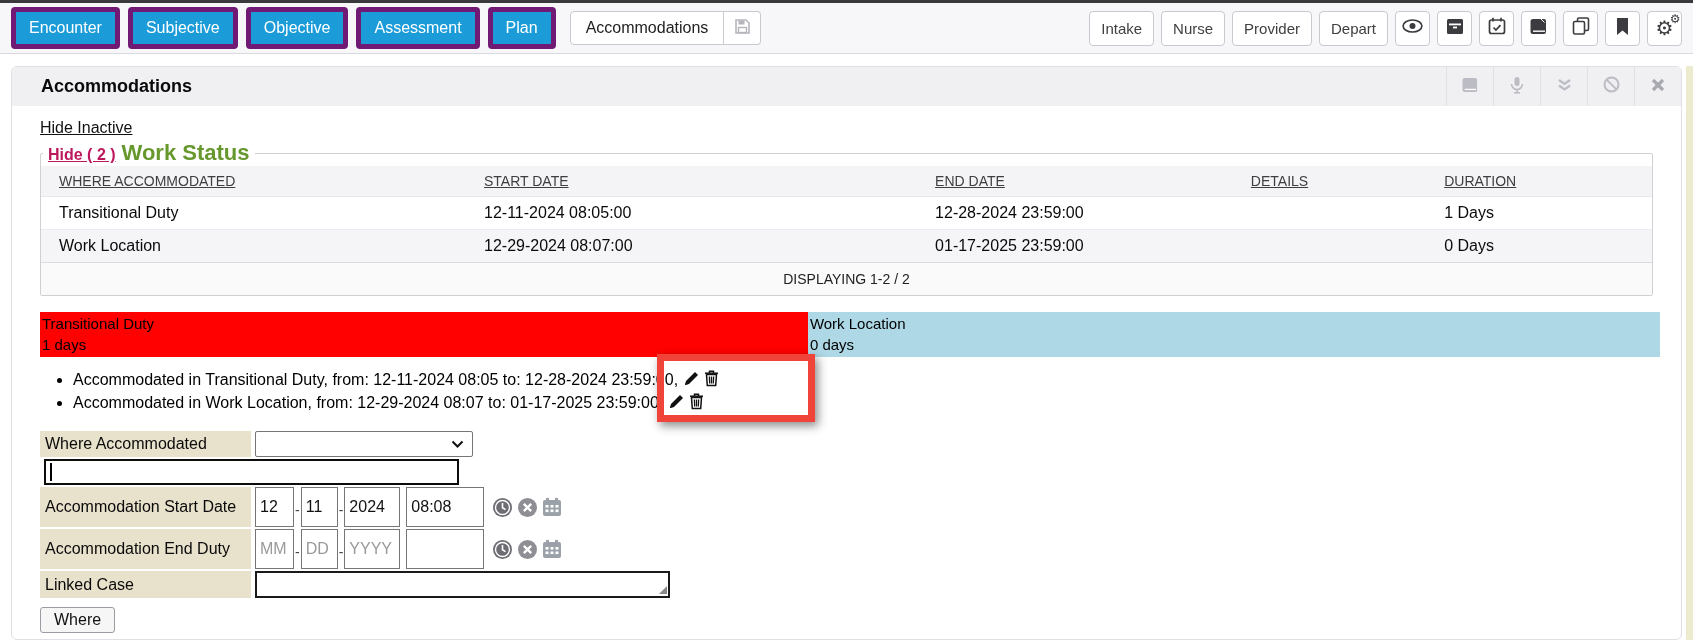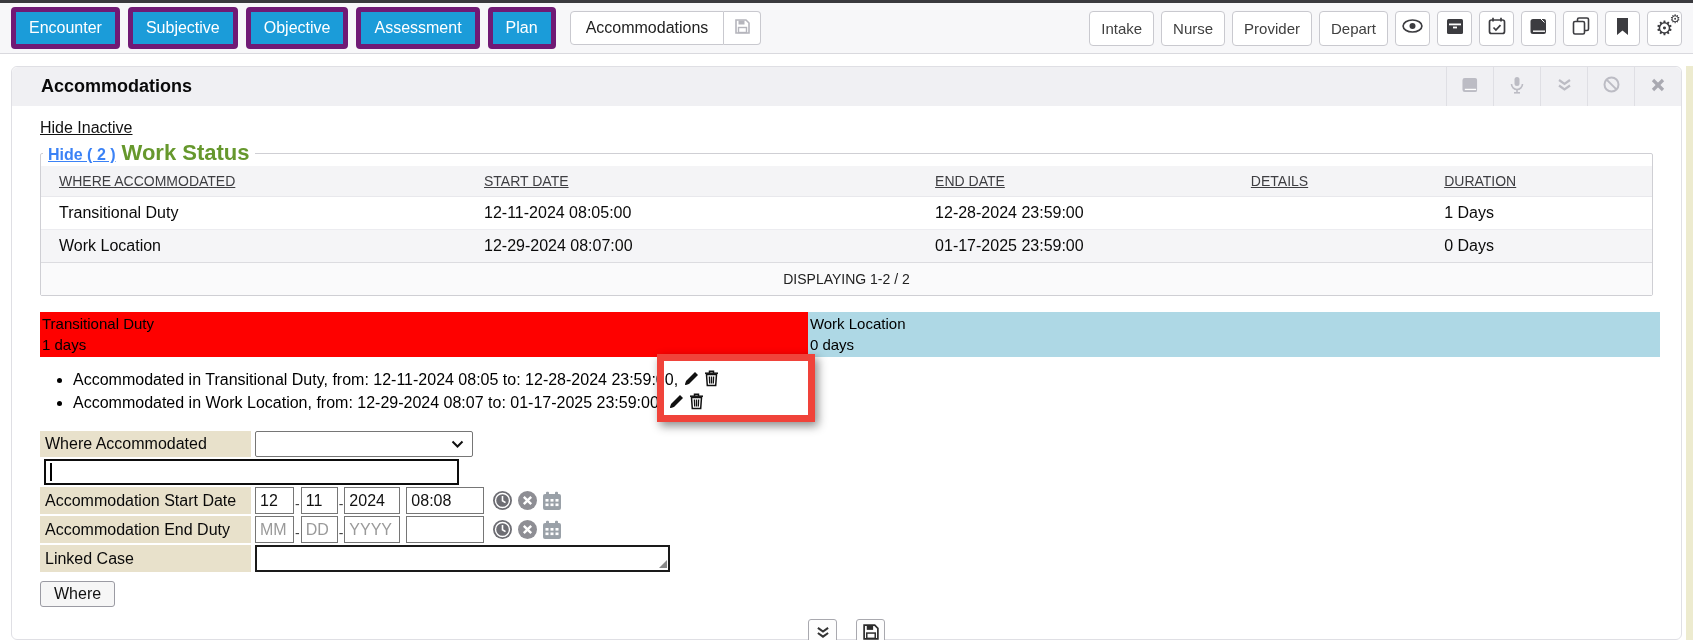--- a/index.html
+++ b/index.html
@@ -72,21 +72,21 @@
   .flabel { width:211px; background:#e8e1cb; font-size:16px; color:#0a0a0a;
     padding:4px 0 4px 5px; display:flex; align-items:center; }
   .ffield { margin-left:4px; display:flex; align-items:center; }
   select.sel { width:218px; height:26px; border:1px solid #767676; border-radius:2px;
     background:#fff; appearance:none; -webkit-appearance:none; padding:0 6px; font-size:15px; }
   .selwrap { position:relative; display:flex; align-items:center; }
   .selwrap svg { position:absolute; right:9px; pointer-events:none; }
   .inwrap { position:relative; }
   input.details { width:415px; height:26px; border:2px solid #0d0d0d; font-size:15px; padding:0 5px; }
   .caret { position:absolute; left:6px; top:4px; width:2px; height:18px; background:#000; }
-  input.dpart { height:27px; border:1px solid #767676; font-size:16px; padding:0 4px; color:#111; }
+  input.dpart { height:40px; border:1px solid #767676; font-size:16px; padding:0 4px; color:#111; }
   input.dpart::placeholder { color:#9a9a9a; }
   .w-mm { width:39px; } .w-dd { width:37px; } .w-yy { width:56px; }
   .w-time { width:78px; margin-left:6px; }
   .dash { color:#444; font-size:14px; margin:6px 1px 0 1px; }
   .dicons { display:flex; align-items:center; margin-left:8px; gap:4px; }
   .dicons span { display:flex; cursor:pointer; }
   textarea.linked { width:415px; height:27px; border:2px solid #1a1a1a; resize:none;
     font-size:15px; position:relative; }
   .ta-wrap { position:relative; }
   .ta-corner { position:absolute; right:3px; bottom:4px; width:0; height:0;
@@ -238,21 +238,21 @@
         </span>
       </div>
     </div>
   </div>
 
   <div class="panel-body">
     <a class="hide-inactive">Hide Inactive</a>
 
     <fieldset class="ws">
       <legend>
-        <a class="hide-toggle" style="color:#3b82f6">Hide ( 2 )</a><span class="ws-title" style="color:#66982d">Work Status</span>
+        <a class="hide-toggle" style="color:#be185d">Hide ( 2 )</a><span class="ws-title" style="color:#66982d">Work Status</span>
       </legend>
       <table class="ws-table">
         <tbody>
             <tr>
           <th class="c1">WHERE ACCOMMODATED</th>
           <th class="c2">START DATE</th>
           <th class="c3">END DATE</th>
           <th class="c4">DETAILS</th>
           <th class="c5">DURATION</th>
         </tr>

